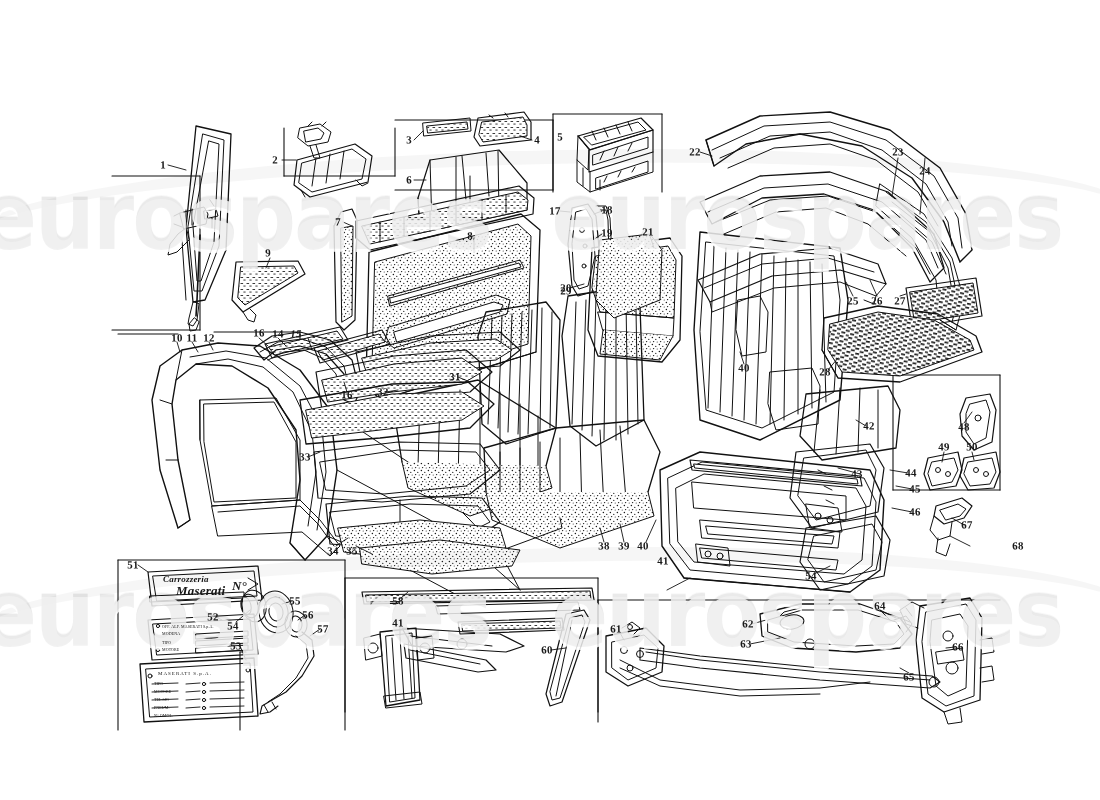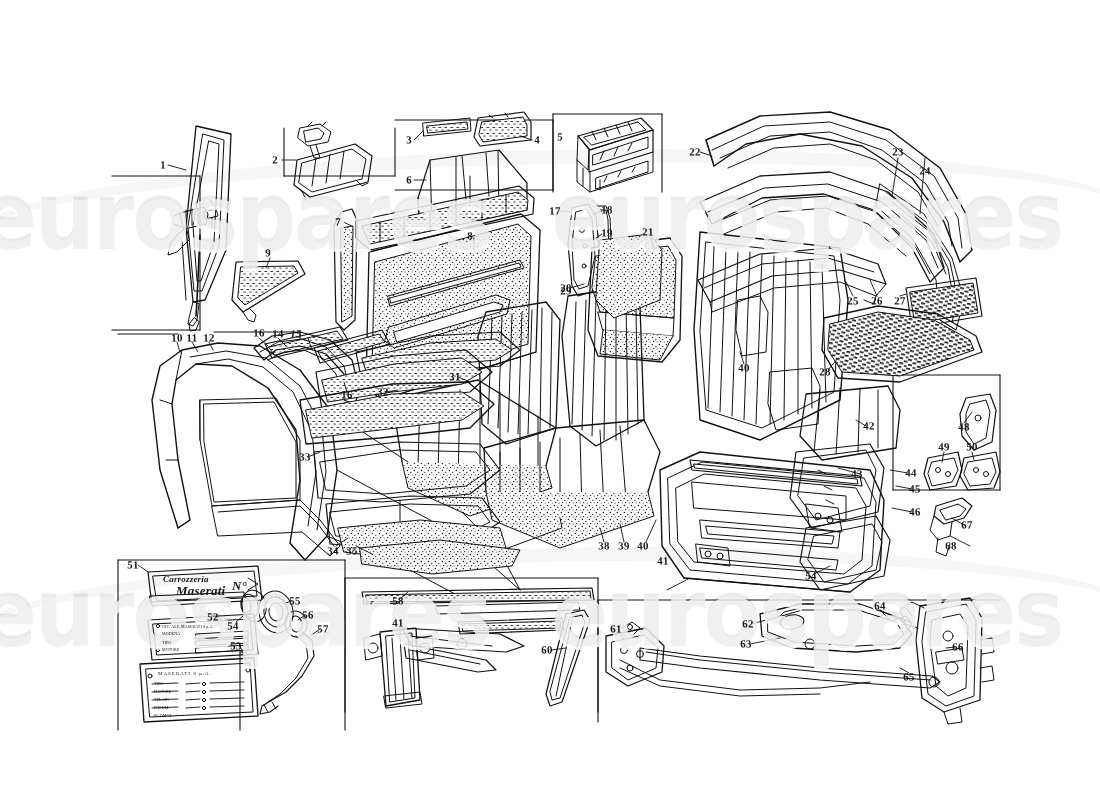--- a/index.html
+++ b/index.html
@@ -752,21 +752,21 @@
       <div class="lbl" style="left: 398px; top: 601px;">58</div>
       <div class="lbl" style="left: 398px; top: 623px;">41</div>
       <div class="lbl" style="left: 547px; top: 650px;">60</div>
       <div class="lbl" style="left: 616px; top: 629px;">61</div>
       <div class="lbl" style="left: 748px; top: 624px;">62</div>
       <div class="lbl" style="left: 746px; top: 644px;">63</div>
       <div class="lbl" style="left: 880px; top: 606px;">64</div>
       <div class="lbl" style="left: 909px; top: 677px;">65</div>
       <div class="lbl" style="left: 958px; top: 647px;">66</div>
       <div class="lbl" style="left: 967px; top: 525px;">67</div>
-      <div class="lbl" style="left: 951px; top: 546px;">68</div>
+      <div class="lbl" style="left: 1018px; top: 546px;">68</div>
     </div>
 
   <div class="plate-txt plate-script" style="left:163px;top:574px;font-size:9px;">Carrozzeria</div>
   <div class="plate-txt plate-script" style="left:176px;top:583px;font-size:13px;">Maserati</div>
   <div class="plate-txt plate-script" style="left:232px;top:578px;font-size:13px;">N°</div>
 
   <div class="plate-txt plate-tiny" style="left:162px;top:624px;">OFF. ALF. MASERATI S.p.A.</div>
   <div class="plate-txt plate-tiny" style="left:162px;top:631px;">MODENA</div>
   <div class="plate-txt plate-tiny" style="left:162px;top:640px;">TIPO</div>
   <div class="plate-txt plate-tiny" style="left:162px;top:647px;">MOTORE</div>

